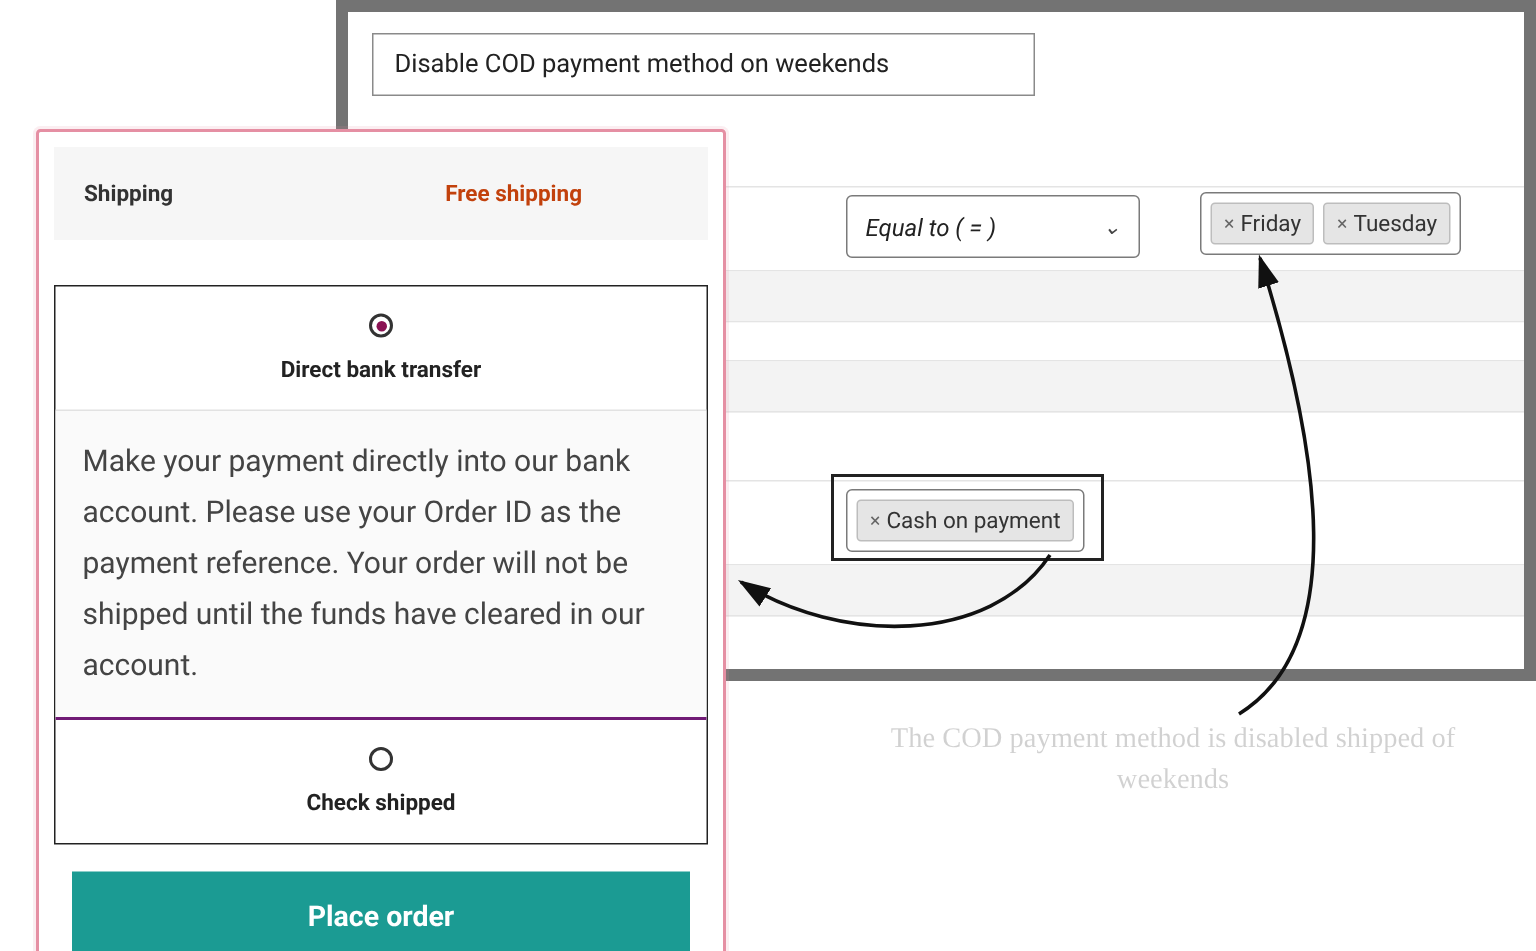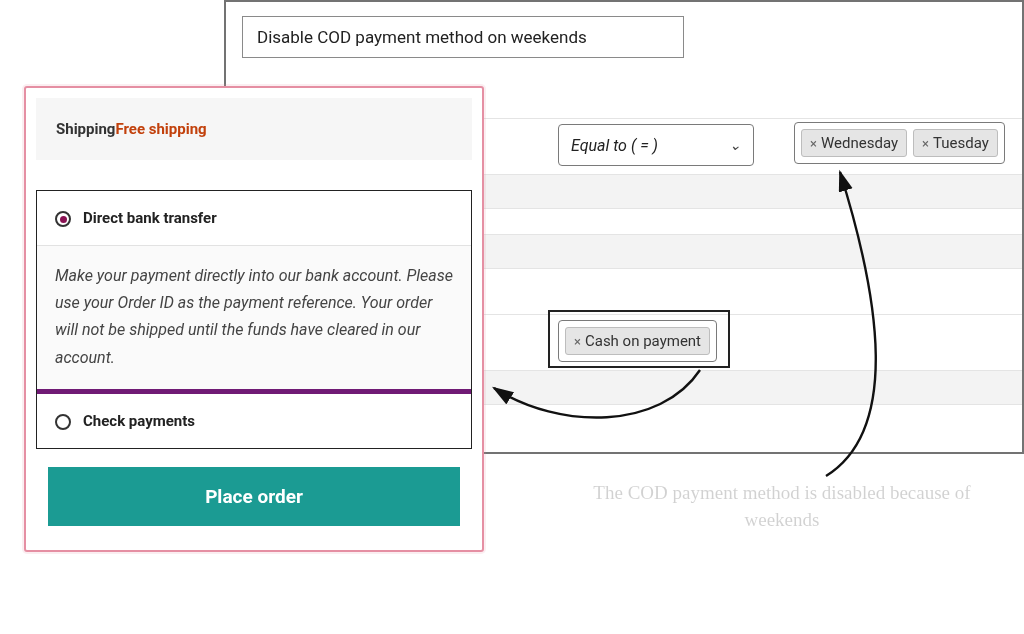--- a/index.html
+++ b/index.html
@@ -1,40 +1,40 @@
 <!DOCTYPE html>
 <html><head>
 <meta charset="utf-8">
 <style>
   *{box-sizing:border-box;margin:0;padding:0;}
   html,body{width:1024px;height:634px;font-family:-apple-system,BlinkMacSystemFont,"Segoe UI",Roboto,Arial,sans-serif;background:#fff;color:#222;}
   .stage{position:relative;width:1024px;height:634px;overflow:hidden;}
 
   
-  .config{position:absolute;left:224px;top:0;right:0;bottom:180px;border:2px solid #737373;background:#fff;}
+  .config{position:absolute;left:224px;top:0;right:0;bottom:180px;border:8px solid #737373;background:#fff;}
   .config-inner{padding:14px 16px 0 16px;}
   .rule-title{border:1px solid #8a8a8a;padding:10px 14px;font-size:17px;width:442px;}
   .row-shade{background:#f3f3f3;height:34px;border-bottom:1px solid #e4e4e4;}
   .select{position:absolute;border:1px solid #7a7a7a;border-radius:4px;background:#fff;height:42px;display:flex;align-items:center;justify-content:space-between;padding:0 12px;font-size:16px;font-style:italic;}
   .select .chev{font-size:14px;color:#444;}
   .tagbox{position:absolute;border:1px solid #7a7a7a;border-radius:4px;background:#fff;display:flex;align-items:center;gap:6px;padding:6px;}
   .tag{background:#e5e5e5;border:1px solid #bdbdbd;border-radius:3px;font-size:15px;padding:4px 8px;display:flex;align-items:center;gap:4px;color:#333;}
   .tag .x{color:#666;font-size:13px;line-height:1;}
   .highlight-box{position:absolute;border:2px solid #222;}
 
   
   .card{position:absolute;left:24px;top:86px;width:460px;background:#fff;border:2px solid #e58fa3;border-radius:3px;padding:10px;box-shadow:0 0 0 2px rgba(229,143,163,.15);}
   .summary{background:#f6f6f6;padding:22px 20px;}
-  .sum-row{display:flex;font-size:15px;color:#222;}
+  .sum-row{display:flex;justify-content:space-between;font-size:15px;color:#222;}
   .sum-row+ .sum-row{margin-top:26px;}
   .sum-row .k{font-weight:700;color:#333;}
   .sum-row .v{font-weight:700;color:#c2410c;}
   .pay{border:1px solid #222;margin-top:30px;}
-  .pay-opt{display:flex;align-items:flex-end;gap:12px;padding:18px 18px;border-bottom:1px solid #e2e2e2;font-weight:700;font-size:15px;}
-  .pay-desc{padding:16px 18px 18px 18px;font-size:16px;line-height:1.7;color:#444;border-bottom:5px solid #701a75;background:#fafafa;font-style:italic;}
+  .pay-opt{display:flex;align-items:center;gap:12px;padding:18px 18px;border-bottom:1px solid #e2e2e2;font-weight:700;font-size:15px;flex-direction:column;}
+  .pay-desc{padding:16px 18px 18px 18px;font-size:20px;line-height:1.7;color:#444;border-bottom:2px solid #701a75;background:#fafafa;}
   .radio{width:16px;height:16px;border:2px solid #333;border-radius:50%;display:inline-flex;align-items:center;justify-content:center;}
   .radio.sel::after{content:"";width:7px;height:7px;border-radius:50%;background:#8a1253;}
   .btn{margin:18px 12px 14px 12px;background:#1b9b93;color:#fff;text-align:center;font-weight:700;font-size:19px;padding:18px 0;cursor:pointer;}
 
   
   .annot{position:absolute;left:592px;top:480px;width:380px;font-family:"Comic Sans MS","Segoe Script",cursive;font-size:19px;line-height:1.4;color:rgba(0,0,0,.18);text-align:center;}
 
   svg.arrows{position:absolute;left:0;top:0;pointer-events:none;}
 </style>
 </head>
@@ -62,21 +62,21 @@
   </div>
 
   <div class="select" style="left:332px;top:122px;width:196px;">
     <span>Equal to ( = )</span>
     <span class="chev">⌄</span>
   </div>
 
   <div class="tagbox" style="left:568px;top:120px;">
     <span class="tag">
       <span class="x">×</span>
-      <span>Wednesday</span>
+      <span>Friday</span>
     </span>
     <span class="tag">
       <span class="x">×</span>
       <span>Tuesday</span>
     </span>
   </div>
 
   <div class="tagbox" style="left:332px;top:318px;">
     <span class="tag">
       <span class="x">×</span>
@@ -95,28 +95,28 @@
   </div>
 
   <div class="pay">
     <div class="pay-opt">
       <span class="radio sel"></span>
       <span>Direct bank transfer</span>
     </div>
     <div class="pay-desc">Make your payment directly into our bank account. Please use your Order ID as the payment reference. Your order will not be shipped until the funds have cleared in our account.</div>
     <div class="pay-opt" style="border-bottom:none;">
       <span class="radio"></span>
-      <span>Check payments</span>
+      <span>Check shipped</span>
     </div>
   </div>
 
   <div class="btn">Place order</div>
 </div>
 
-<div class="annot">The COD payment method is disabled because of weekends</div>
+<div class="annot">The COD payment method is disabled shipped of weekends</div>
 
 <svg class="arrows" width="1024" height="634">
   <defs>
     <marker id="ah" markerWidth="10" markerHeight="10" refX="8" refY="3" orient="auto">
       <path d="M0,0 L9,3 L0,6 Z" fill="#111"></path>
     </marker>
   </defs>
 
   <path d="M700,370 C660,430 560,430 494,388" stroke="#111" stroke-width="2.4" fill="none" marker-end="url(#ah)"></path>
 

